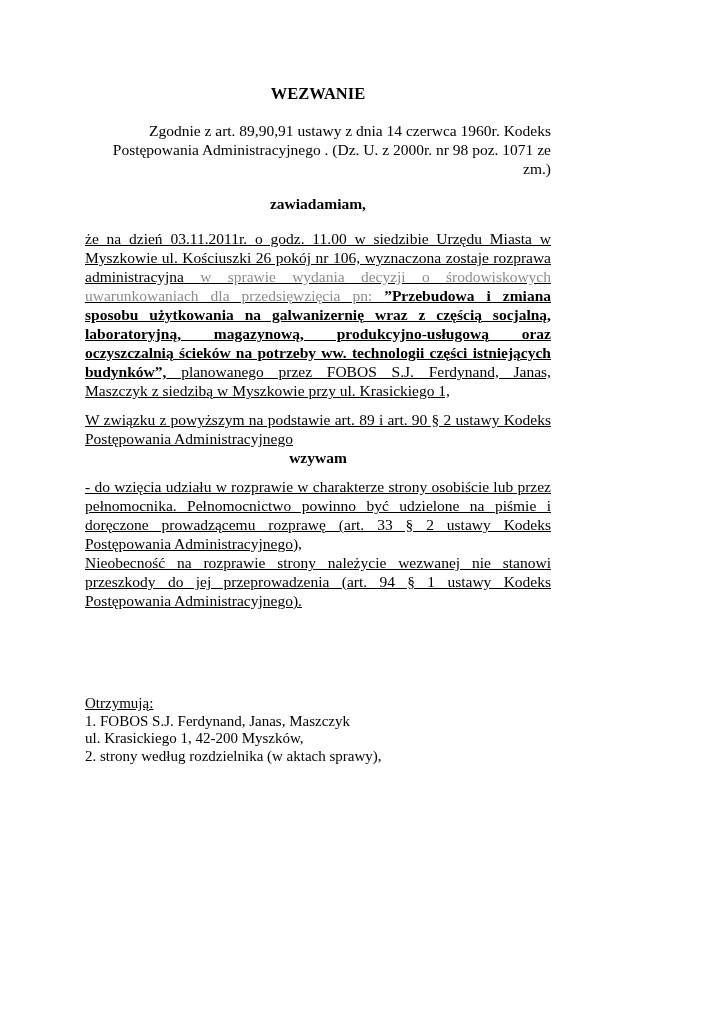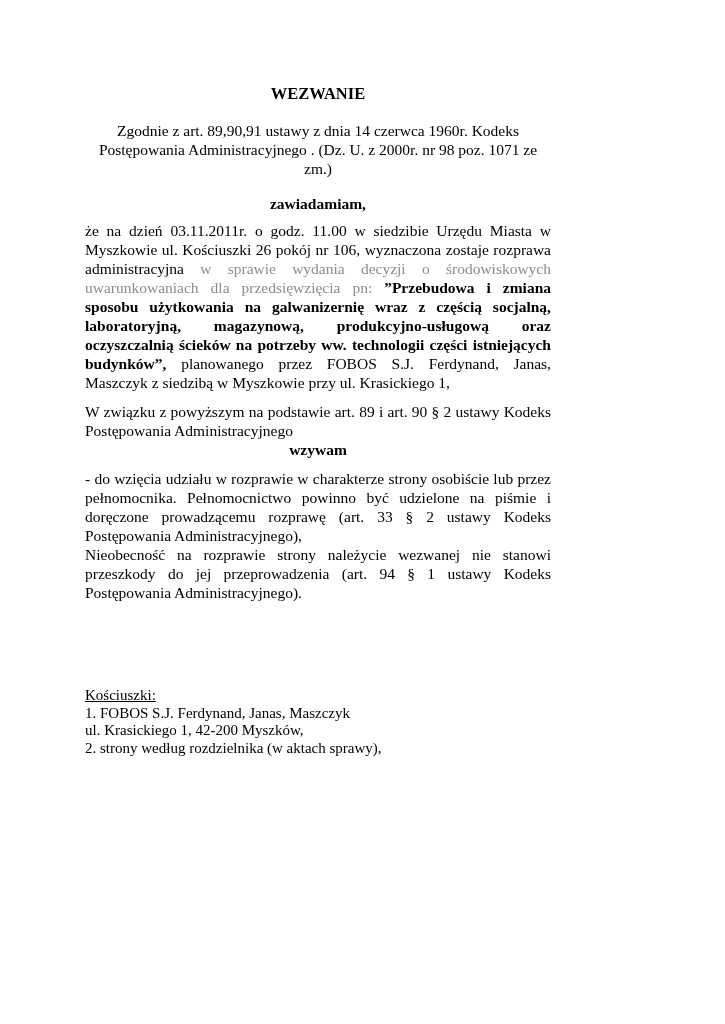--- a/index.html
+++ b/index.html
@@ -24,30 +24,31 @@
   }
   .title {
     margin: 0;
     font-size: 16.5px;
     line-height: 19px;
     font-weight: bold;
     text-align: center;
   }
   .legal {
     margin: 18px 0 16px 0;
-    text-align: center;
+    text-align: right;
   }
   .heading-bold {
     margin: 13px 0 0 0;
     text-align: center;
     font-weight: bold;
   }
   .para {
-    margin: 8px 0 0 0;
+    margin: 16px 0 0 0;
     text-align: justify;
+    text-decoration: underline;
   }
   .para.tight {
     margin-top: 10px;
   }
   .heading-bold.flow {
     margin-top: 0;
     text-align: center;
   }
   .gray {
     color: var(--muted-text, #8c8c8c);
@@ -78,20 +79,20 @@
 
     <div class="para"><span>że na dzień 03.11.2011r. o godz. 11.00 w siedzibie Urzędu Miasta w Myszkowie ul. Kościuszki 26 pokój nr 106, wyznaczona zostaje rozprawa administracyjna </span><span class="gray">w sprawie wydania decyzji o środowiskowych uwarunkowaniach dla przedsięwzięcia pn: </span><span class="bold">”Przebudowa i zmiana sposobu użytkowania na galwanizernię wraz z częścią socjalną, laboratoryjną, magazynową, produkcyjno-usługową oraz oczyszczalnią ścieków na potrzeby ww. technologii części istniejących budynków”,</span><span> planowanego przez FOBOS S.J. Ferdynand, Janas, Maszczyk z siedzibą w Myszkowie przy ul. Krasickiego 1,</span></div>
 
     <div class="para tight">W związku z powyższym na podstawie art. 89 i art. 90 § 2 ustawy Kodeks Postępowania Administracyjnego</div>
 
     <div class="heading-bold flow">wzywam</div>
 
     <div class="para tight"><span>- do wzięcia udziału w rozprawie w charakterze strony osobiście lub przez pełnomocnika. Pełnomocnictwo powinno być udzielone na piśmie i doręczone prowadzącemu rozprawę (art. 33 § 2 ustawy Kodeks Postępowania Administracyjnego),</span><br><span>Nieobecność na rozprawie strony należycie wezwanej nie stanowi przeszkody do jej przeprowadzenia (art. 94 § 1 ustawy Kodeks Postępowania Administracyjnego).</span></div>
 
     <div class="recipients">
-      <div class="underline">Kościuszki:</div>
+      <div class="underline">Otrzymują:</div>
       <div>1. FOBOS S.J. Ferdynand, Janas, Maszczyk</div>
       <div>ul. Krasickiego 1, 42-200 Myszków,</div>
       <div>2. strony według rozdzielnika (w aktach sprawy),</div>
     </div>
 
   </div>
 </div>
 
 </body></html>

